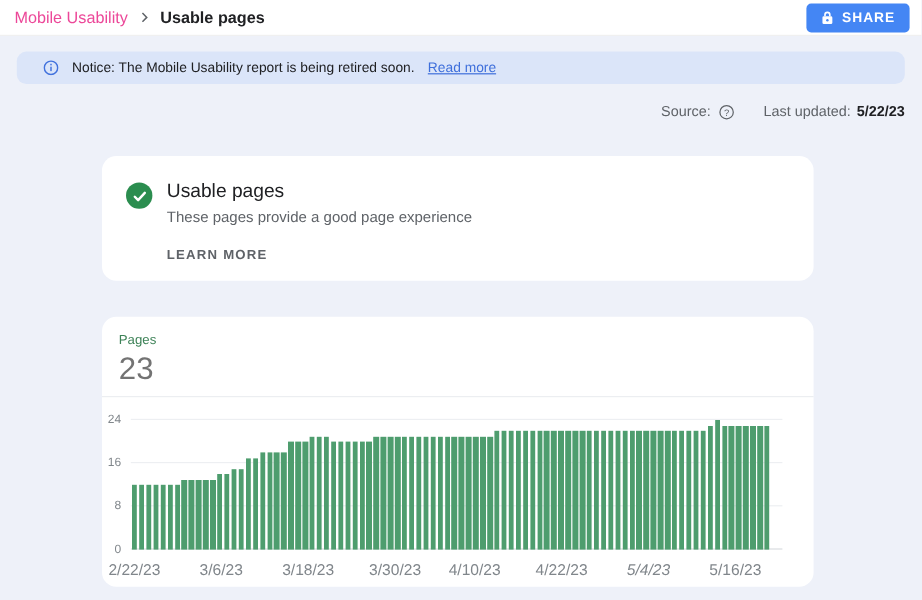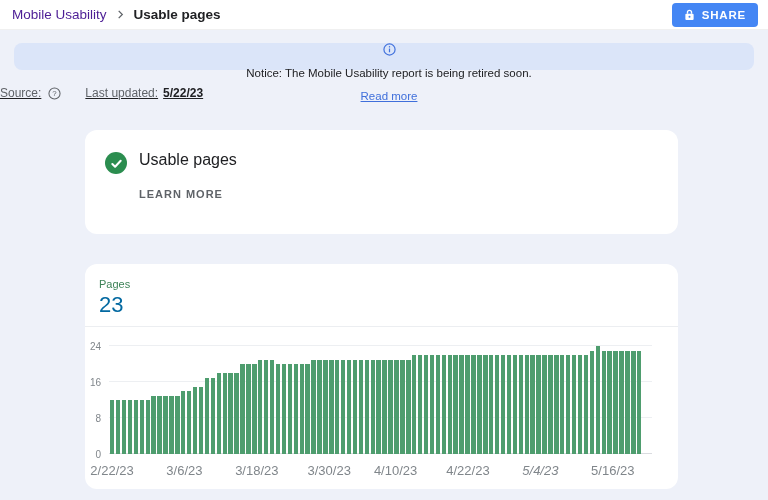--- a/index.html
+++ b/index.html
@@ -8,47 +8,47 @@
     font-family: "Liberation Sans", sans-serif;
     background:#eef1f9;
     color:#202124;
   }
 
   
   .topbar {
     height:30px; background:#fff; display:flex; align-items:center;
     padding:0 10px 0 12px; border-bottom:1px solid rgba(0,0,0,0.06);
   }
-  .crumb-root { font-size:13.5px; color:#4c1d95; cursor:pointer; }
+  .crumb-root { font-size:13.5px; color:#ec4899; cursor:pointer; }
   .crumb-sep { display:flex; align-items:center; margin:0 9px; color:#5f6368; }
   .crumb-current { font-size:13.5px; font-weight:700; color:#202124; }
   .topbar-spacer { flex:1; }
   .export-btn {
     display:flex; align-items:center; gap:7px; background:none; border:none;
     font-family:inherit; font-size:11.5px; font-weight:700; letter-spacing:0.8px;
     color:#3c4043; cursor:pointer; padding:5px 10px; margin-right:8px;
   }
   .share-btn {
     display:flex; align-items:center; gap:7px; background:#4486f4; border:none;
     border-radius:4px; font-family:inherit; font-size:11.5px; font-weight:700;
     letter-spacing:0.8px; color:#fff; cursor:pointer; padding:6px 12px;
   }
 
   
   .notice {
     margin:13px 14px 0 14px; height:27px; background:#dbe5f9; border-radius:8px;
-    display:flex; align-items:center; padding:0 12px 0 22px; gap:11px;flex-direction:column;
+    display:flex; align-items:center; padding:0 12px 0 22px; gap:11px;
   }
   .notice-text { font-size:11.5px; color:#202124; }
   .notice-link { font-size:11.5px; color:#3f6fdb; text-decoration:underline; cursor:pointer; }
 
   
   .meta-row {
-    display:flex; align-items:center;
-    padding:16px 14px 0 0; gap:5px; font-size:12px;text-decoration:underline;
+    display:flex; justify-content:flex-end; align-items:center;
+    padding:16px 14px 0 0; gap:5px; font-size:12px;
   }
   .meta-label { color:#5f6368; }
   .meta-value { color:#202124; font-weight:700; }
   .meta-gap { width:14px; }
   .help-icon { display:flex; align-items:center; cursor:pointer; margin-left:2px; }
 
   
   .card {
     background:#fff; border-radius:12px; width:593px; margin-left:85px;
   }
@@ -61,21 +61,21 @@
   .status-sub { font-size:12.5px; color:#5f6368; margin-top:5px; }
   .learn-more {
     display:inline-block; margin-top:19px; font-size:11px; font-weight:700;
     letter-spacing:1px; color:#5f6368; cursor:pointer; background:none; border:none;
     font-family:inherit; padding:0;
   }
 
   .chart-card { margin-top:30px; height:225px; }
   .chart-head { padding:14px 14px 10px 14px; cursor:pointer; }
   .metric-label { font-size:11px; color:#3d8257; }
-  .metric-value { font-size:22px; color:#0369a1; margin-top:4px; line-height:1; }
+  .metric-value { font-size:26px; color:#737373; margin-top:4px; line-height:1; }
   .chart-divider { height:1px; background:#eceef1; }
 
   
   .chart-wrap { position:relative; margin:19px 26px 0 24px; height:108px; }
   .gridline { position:absolute; left:0; right:0; height:1px; background:#edeff2; }
   .gridline.base { background:#dadce0; }
   .bars {
     position:absolute; left:1px; right:10px; top:0; bottom:0;
     display:flex; align-items:flex-end; gap:1.5px;
   }
@@ -142,20 +142,21 @@
 </div>
 
 <div class="card status-card">
   <div class="check-circle">
     <svg width="13" height="13" viewBox="0 0 14 14">
         <path d="M2.5 7.5l3 3 6-6.5" fill="none" stroke="#fff" stroke-width="2.2" stroke-linecap="round" stroke-linejoin="round"></path>
       </svg>
   </div>
   <div>
     <div class="status-title">Usable pages</div>
+    <div class="status-sub">These pages provide a good page experience</div>
     <button class="learn-more">LEARN MORE</button>
   </div>
 </div>
 
 <div class="card chart-card">
   <div class="chart-head">
     <div class="metric-label">Pages</div>
     <div class="metric-value">23</div>
   </div>
   <div class="chart-divider"></div>

